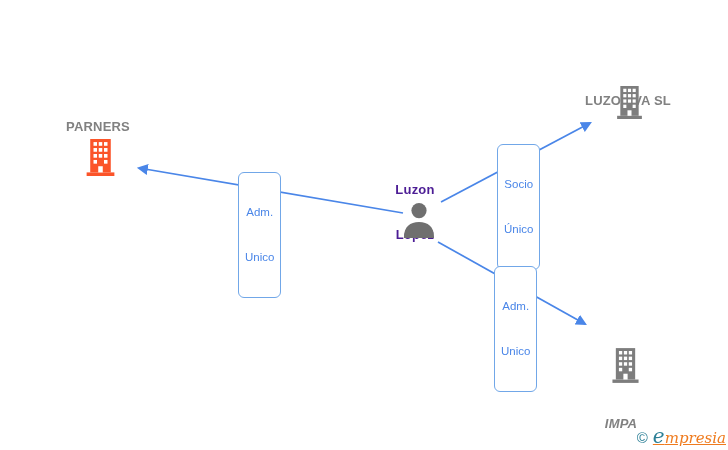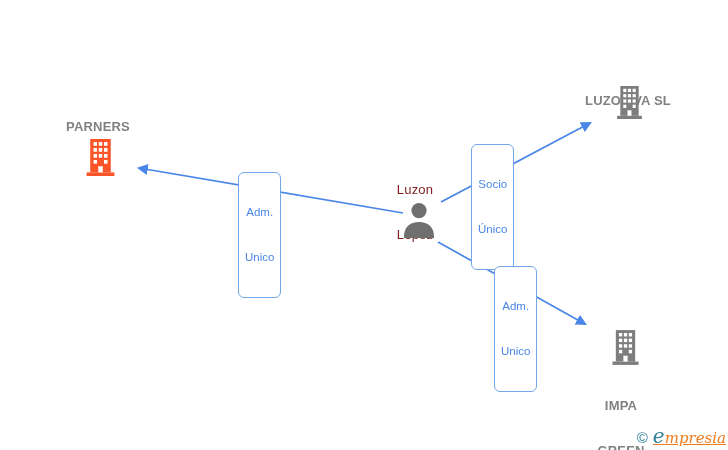--- a/index.html
+++ b/index.html
@@ -6,21 +6,21 @@
   #canvas{
     position:relative;width:728px;height:450px;background:#ffffff;
     font-family:"Liberation Sans",sans-serif;overflow:hidden;
   }
   #edges-layer{position:absolute;left:0;top:0;width:728px;height:450px;}
   .edge-line{stroke:#4a86e8;stroke-width:1.7;fill:none;}
   .node{position:absolute;}
   .node-label{position:absolute;left:0;top:0;width:120px;text-align:center;
     font-size:13px;line-height:15px;white-space:pre;letter-spacing:.2px;}
   .company-label{font-weight:700;color:#818181;}
-  .person-label{font-weight:400;color:#7f1d1d;}
+  .person-label{font-weight:700;color:#4c1d95;}
   .node-icon{position:absolute;display:block;}
   .icon-orange{color:#fb5429;}
   .icon-gray{color:#7d7d7d;}
   .icon-person{color:#6f6f6f;}
   .edge-label{
     position:absolute;background:#ffffff;border:1.5px solid #71a7e8;border-radius:6px;
     padding:2px 6px;color:#4a86e8;font-size:11.5px;line-height:15px;text-align:center;
     white-space:pre;
   }
   #watermark{
@@ -89,36 +89,36 @@
   <div class="node" style="left:355px;top:152px;width:120px;height:90px;">
     <div class="node-label person-label">
       <div>Luzon</div>
       <div>Lopez</div>
     </div>
     <svg class="node-icon icon-person" style="left:47px;top:51px;" width="34" height="35">
         <use href="#sym-person"></use>
       </svg>
   </div>
 
-  <div class="node" style="left:561px;top:330px;width:120px;height:85px;">
+  <div class="node" style="left:561px;top:348px;width:120px;height:85px;font-style:italic;">
     <svg class="node-icon icon-gray" style="left:50px;top:0px;" width="29" height="35">
         <use href="#sym-building"></use>
       </svg>
     <div class="node-label company-label" style="top:38px;">
       <div>IMPA</div>
       <div>GREEN</div>
       
     </div>
   </div>
 
   <div class="edge-label" style="left:238px;top:172px;">
     <div>Adm.</div>
     <div>Unico</div>
   </div>
-  <div class="edge-label" style="left:471px;top:144px;">
+  <div class="edge-label" style="left:497px;top:144px;">
     <div>Socio</div>
     <div>Único</div>
   </div>
   <div class="edge-label" style="left:494px;top:266px;">
     <div>Adm.</div>
     <div>Unico</div>
   </div>
 
   <div id="watermark">
     <span id="wm-copy">©</span>

